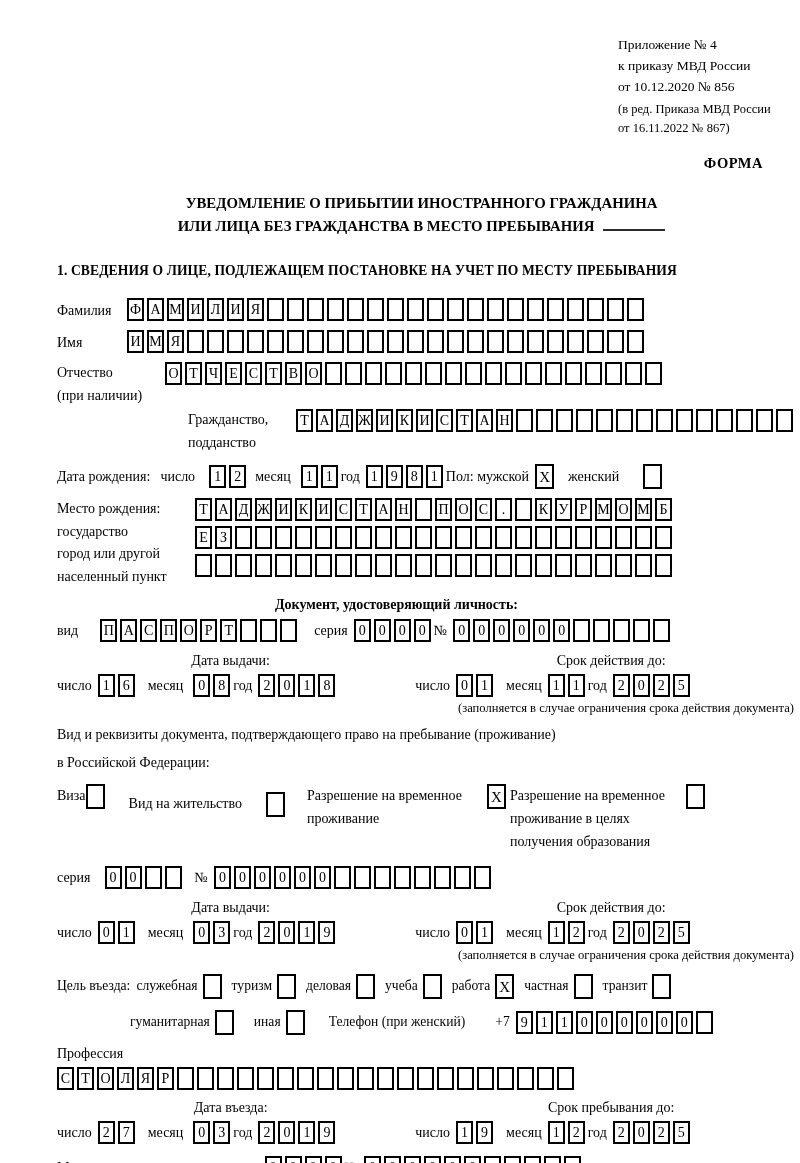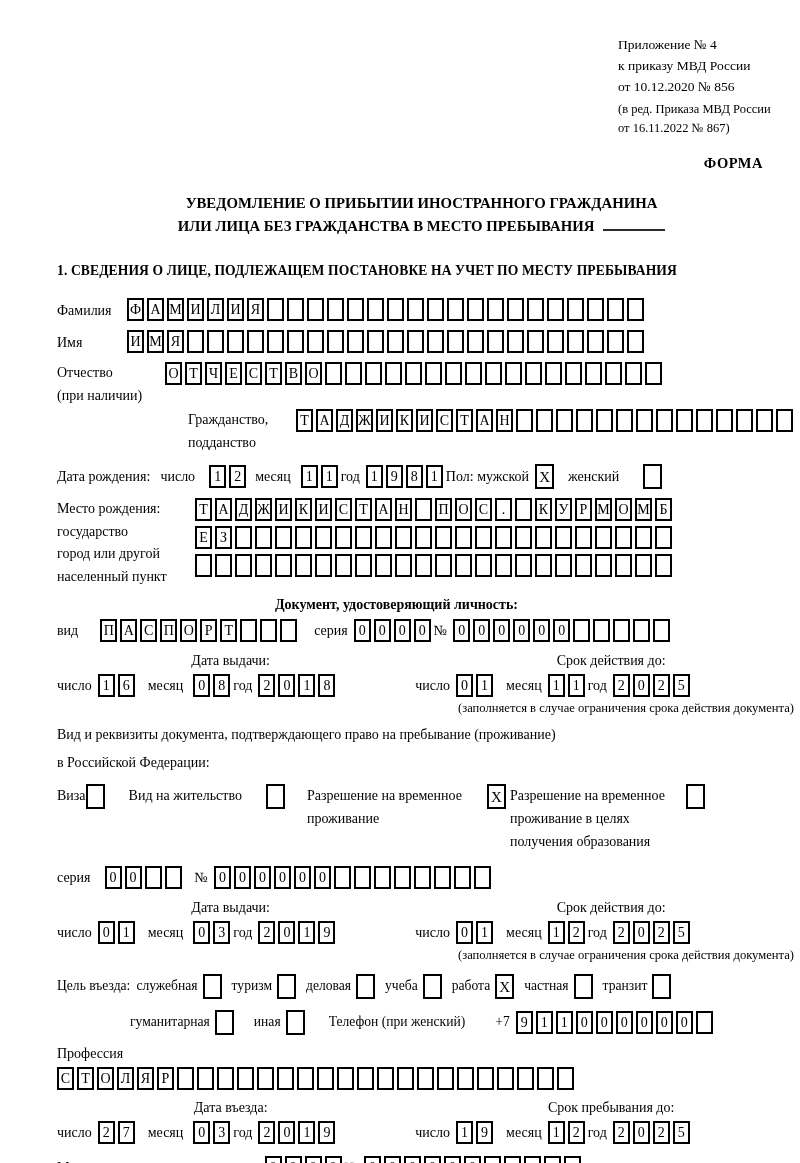--- a/index.html
+++ b/index.html
@@ -443,21 +443,21 @@
   <div class="note-r">(заполняется в случае ограничения срока действия документа)</div>
 
   <div class="lbl" style="margin-top:6px;">Вид и реквизиты документа, подтверждающего право на пребывание (проживание)</div>
   <div class="lbl" style="margin-top:2px;">в Российской Федерации:</div>
 
   <div class="opts-row">
     <div class="opt">
       <span class="optlabel">Виза</span>
       <span class="cb"></span>
     </div>
-    <div class="opt" style="margin-left:24px;">
+    <div class="opt" style="margin-left:24px;margin-top:8px;">
       <span class="optlabel">Вид на жительство</span>
       <span class="cb" style="margin-left:24px;"></span>
     </div>
     <div class="opt" style="margin-left:22px;">
       <span class="optlabel" style="width:172px;">Разрешение на временное проживание</span>
       <span class="cb" style="margin-left:8px;">X</span>
     </div>
     <div class="opt" style="margin-left:4px;">
       <span class="optlabel" style="width:168px;">Разрешение на временное проживание в целях получения образования</span>
       <span class="cb" style="margin-left:8px;"></span>

